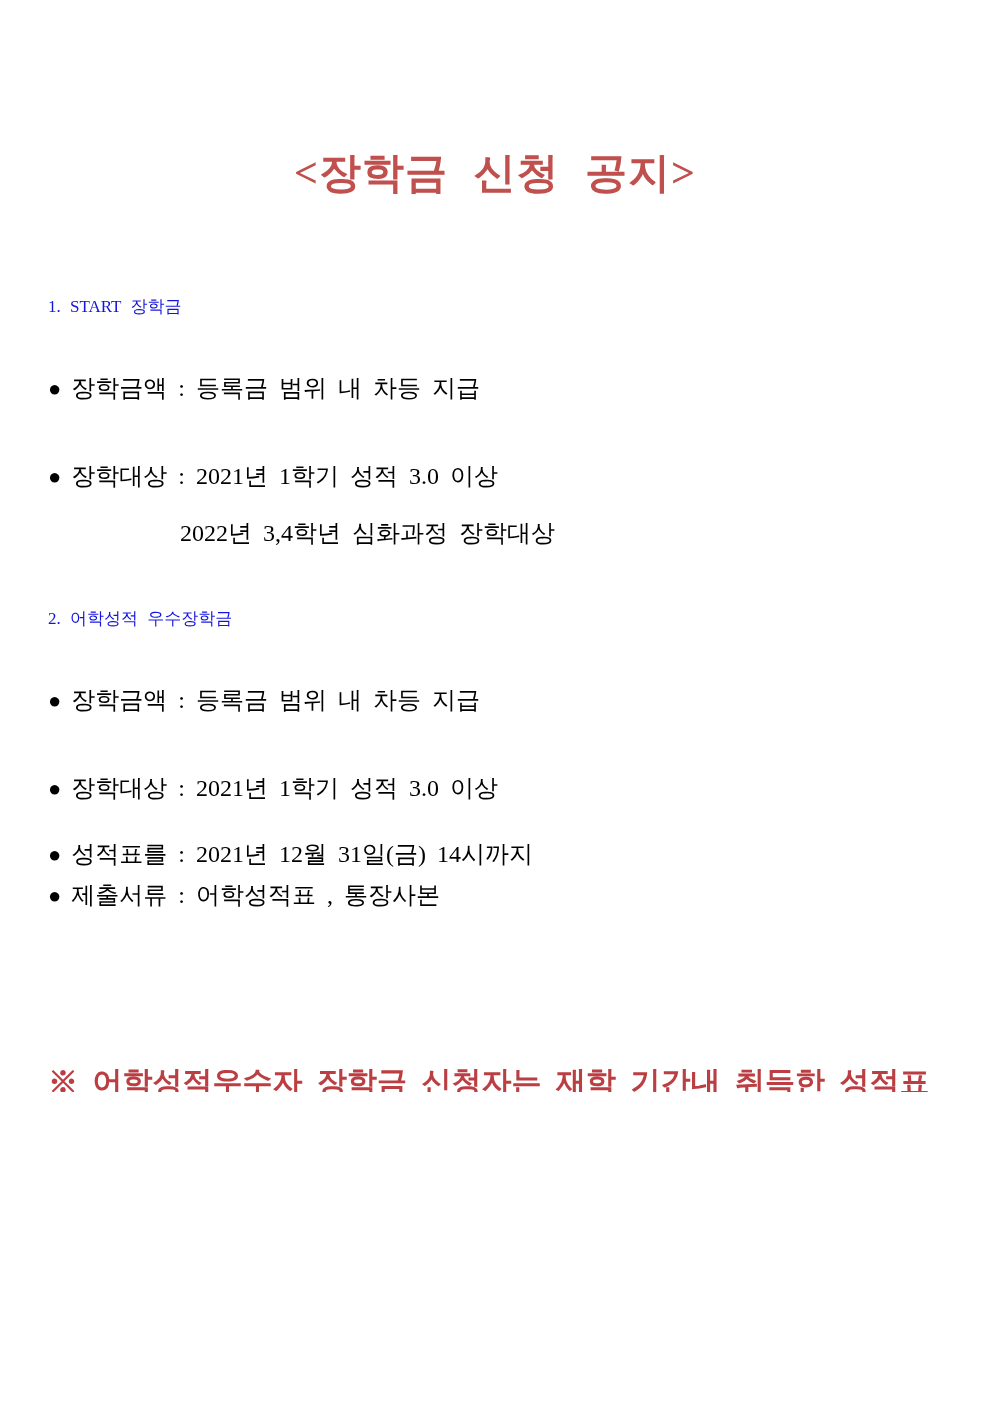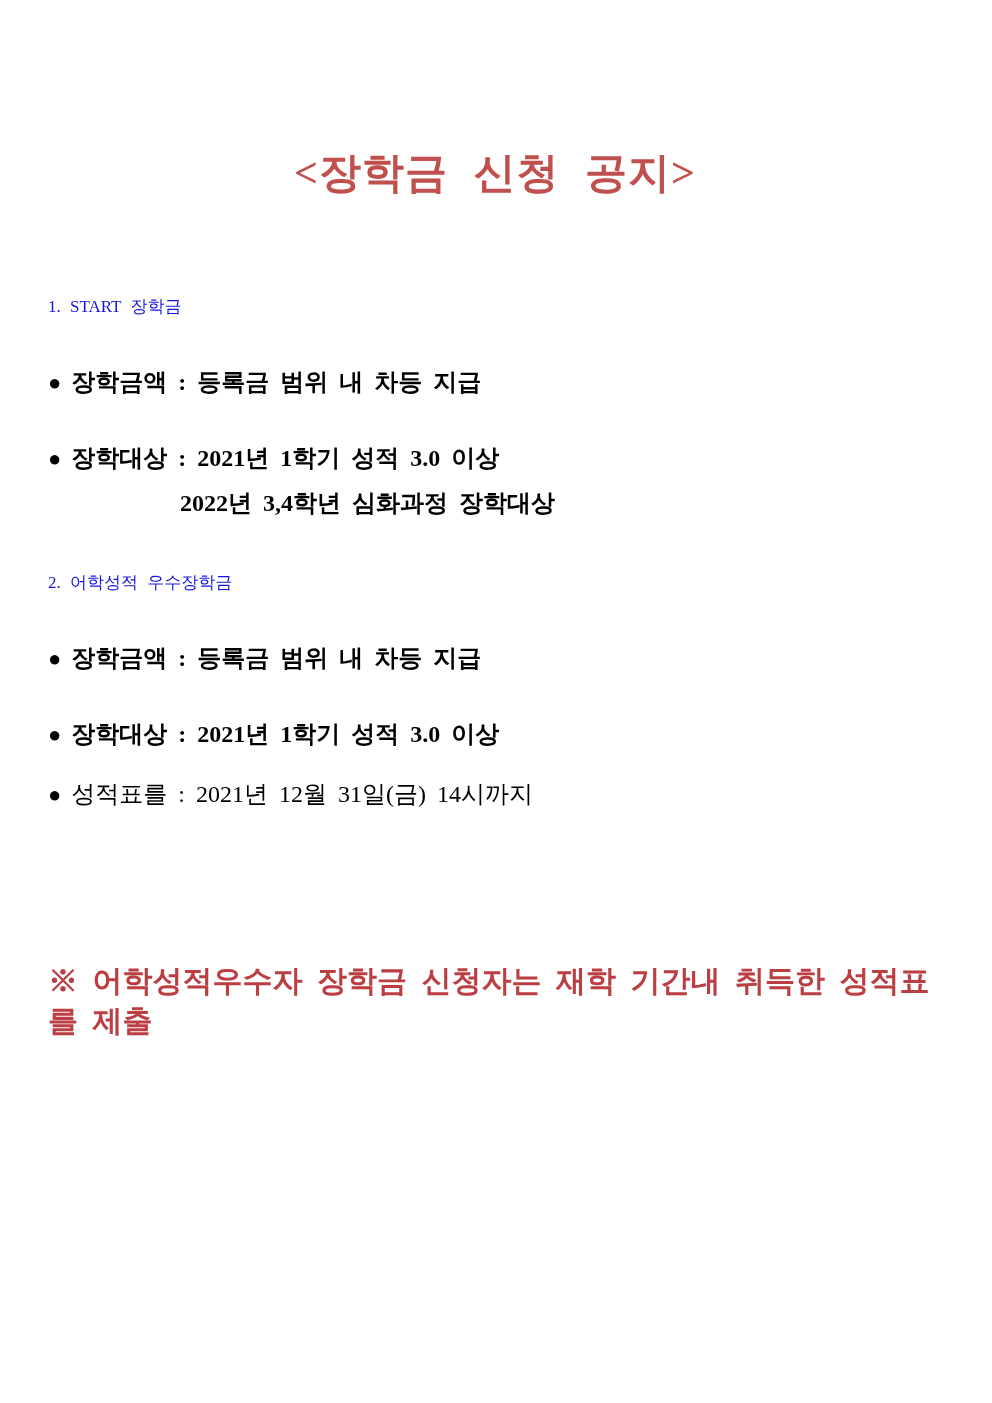--- a/index.html
+++ b/index.html
@@ -31,22 +31,21 @@
     font-size: 17px;
     line-height: 30px;
     font-weight: normal;
     color: var(--heading-blue, #1414E0);
   }
   .section-heading.first { margin-top: 93px; }
   .section-heading.second { margin-top: 50px; }
   .bullet-item {
     margin: 45px 0 0 0;
     font-size: 24px;
-    line-height: 30px;
-    font-weight: bold;
+    line-height: 42px;
   }
   .bullet-marker { margin-right: 10px; font-size: 22px; }
   .cont-line {
     display: block;
     margin-top: 14px;
     padding-left: 132px;
   }
   .para-item {
     margin: 40px 0 0 0;
     font-size: 24px;
@@ -95,17 +94,20 @@
 
   <div class="bullet-item">
     <span class="bullet-marker">●</span><span>장학대상 : 2021년 1학기 성적 3.0 이상</span>
   </div>
 
 
   <div class="submit-block">
     <div>
       <span class="bullet-marker">●</span><span>성적표를 : 2021년 12월 31일(금) 14시까지</span>
     </div>
+    <div>
+      <span class="bullet-marker">●</span><span>제출서류 : 어학성적표 , 통장사본</span>
+    </div>
   </div>
 
   <div class="footer-note">※ 어학성적우수자 장학금 신청자는 재학 기간내 취득한 성적표를 제출</div>
 
 </div>
 
 </body></html>

